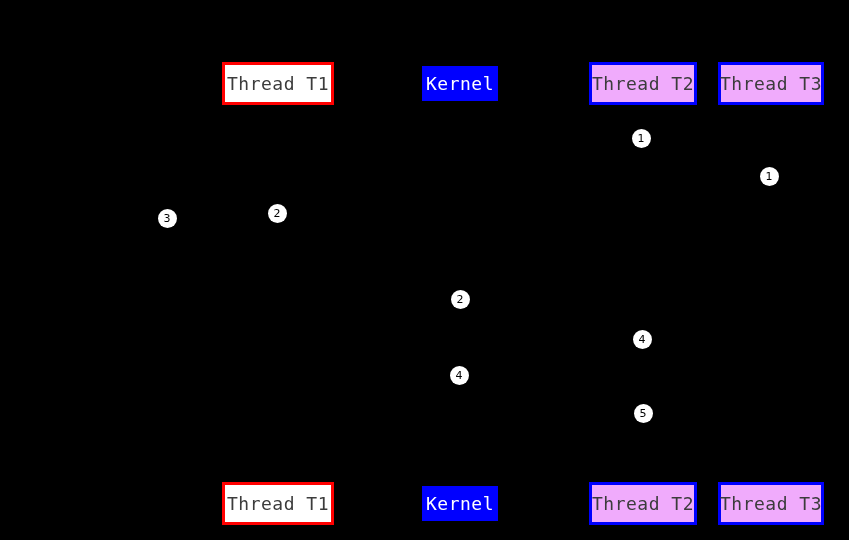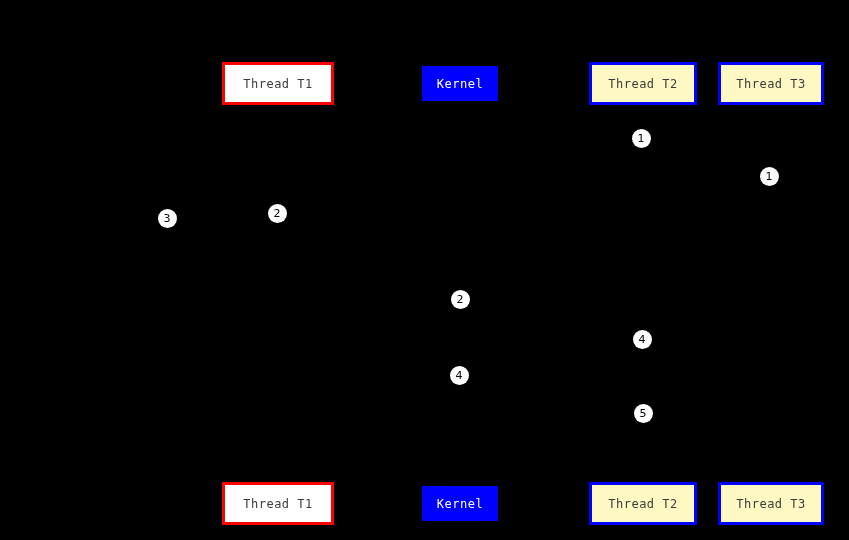--- a/index.html
+++ b/index.html
@@ -20,32 +20,32 @@
   }
 
   
   .lifeline-box {
     position: absolute;
     box-sizing: border-box;
     display: flex;
     align-items: center;
     justify-content: center;
     font-family: "DejaVu Sans Mono", "Liberation Mono", monospace;
-    font-size: 12px;
+    font-size: 18px;
     letter-spacing: 0.5px;
     white-space: nowrap;
     line-height: 1;
   }
   .lifeline-box.style-red {
     background: #ffffff;
     border: 3px solid #ff0000;
     color: #3c3c3c;
   }
   .lifeline-box.style-blue-outline {
-    background: #fef9c3;
+    background: #f0abfc;
     border: 3px solid #0000ff;
     color: #3c3c3c;
   }
   .lifeline-box.style-blue-solid {
     background: #0000ff;
     border: 1px solid #0000ff;
     color: #ffffff;
     text-align: right;
   }
 

